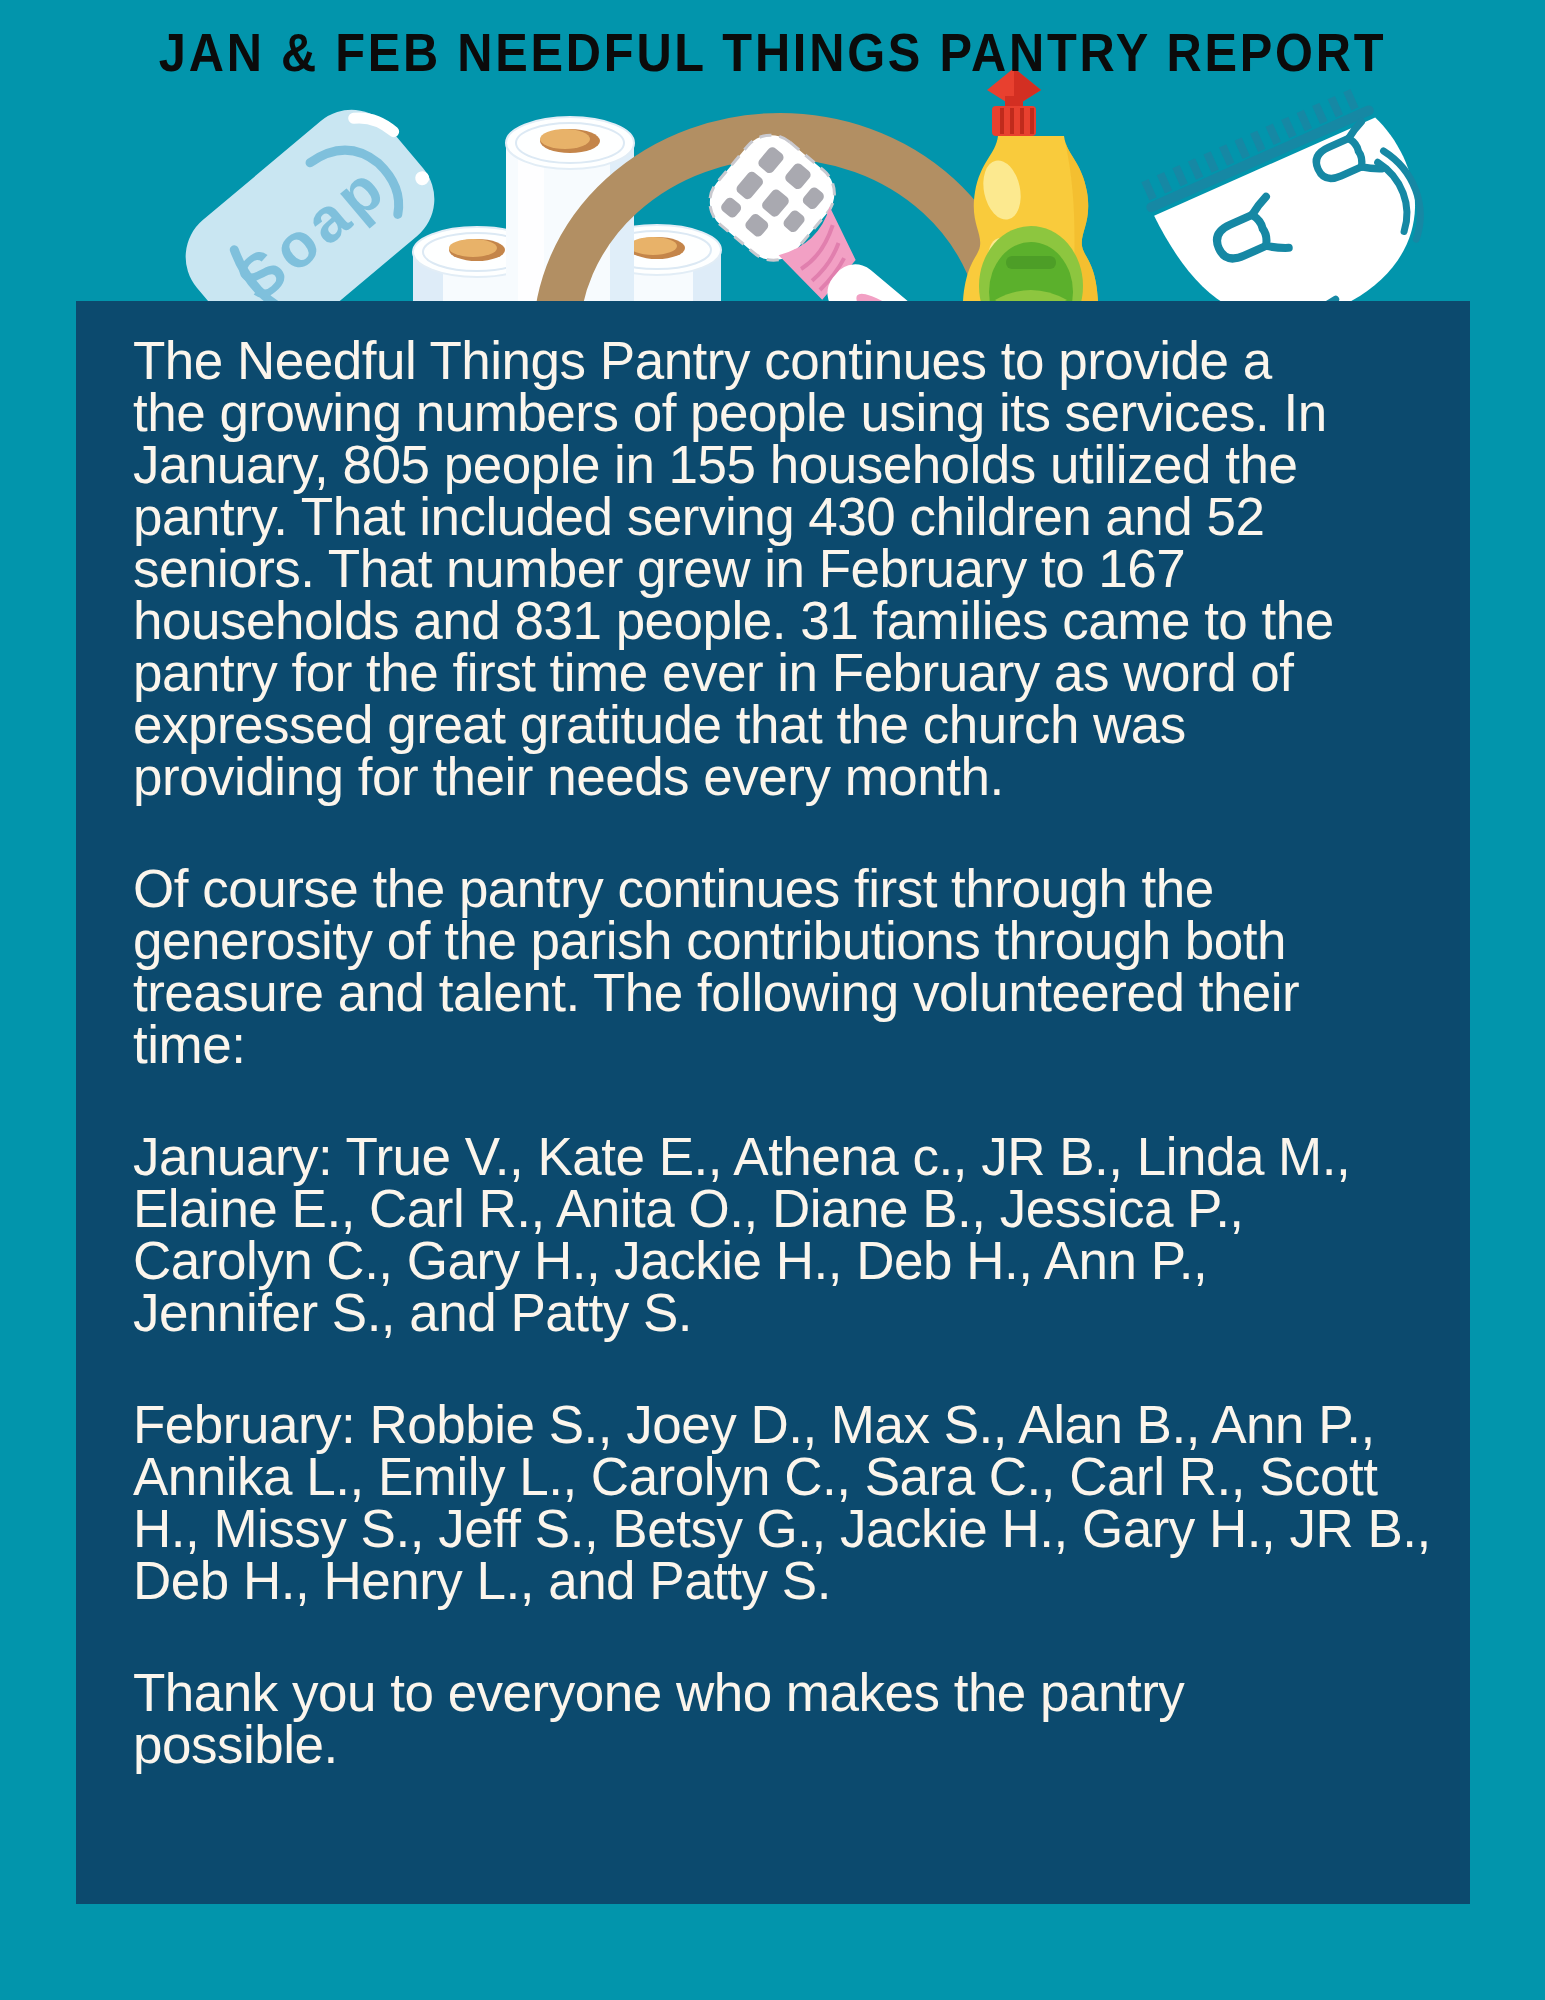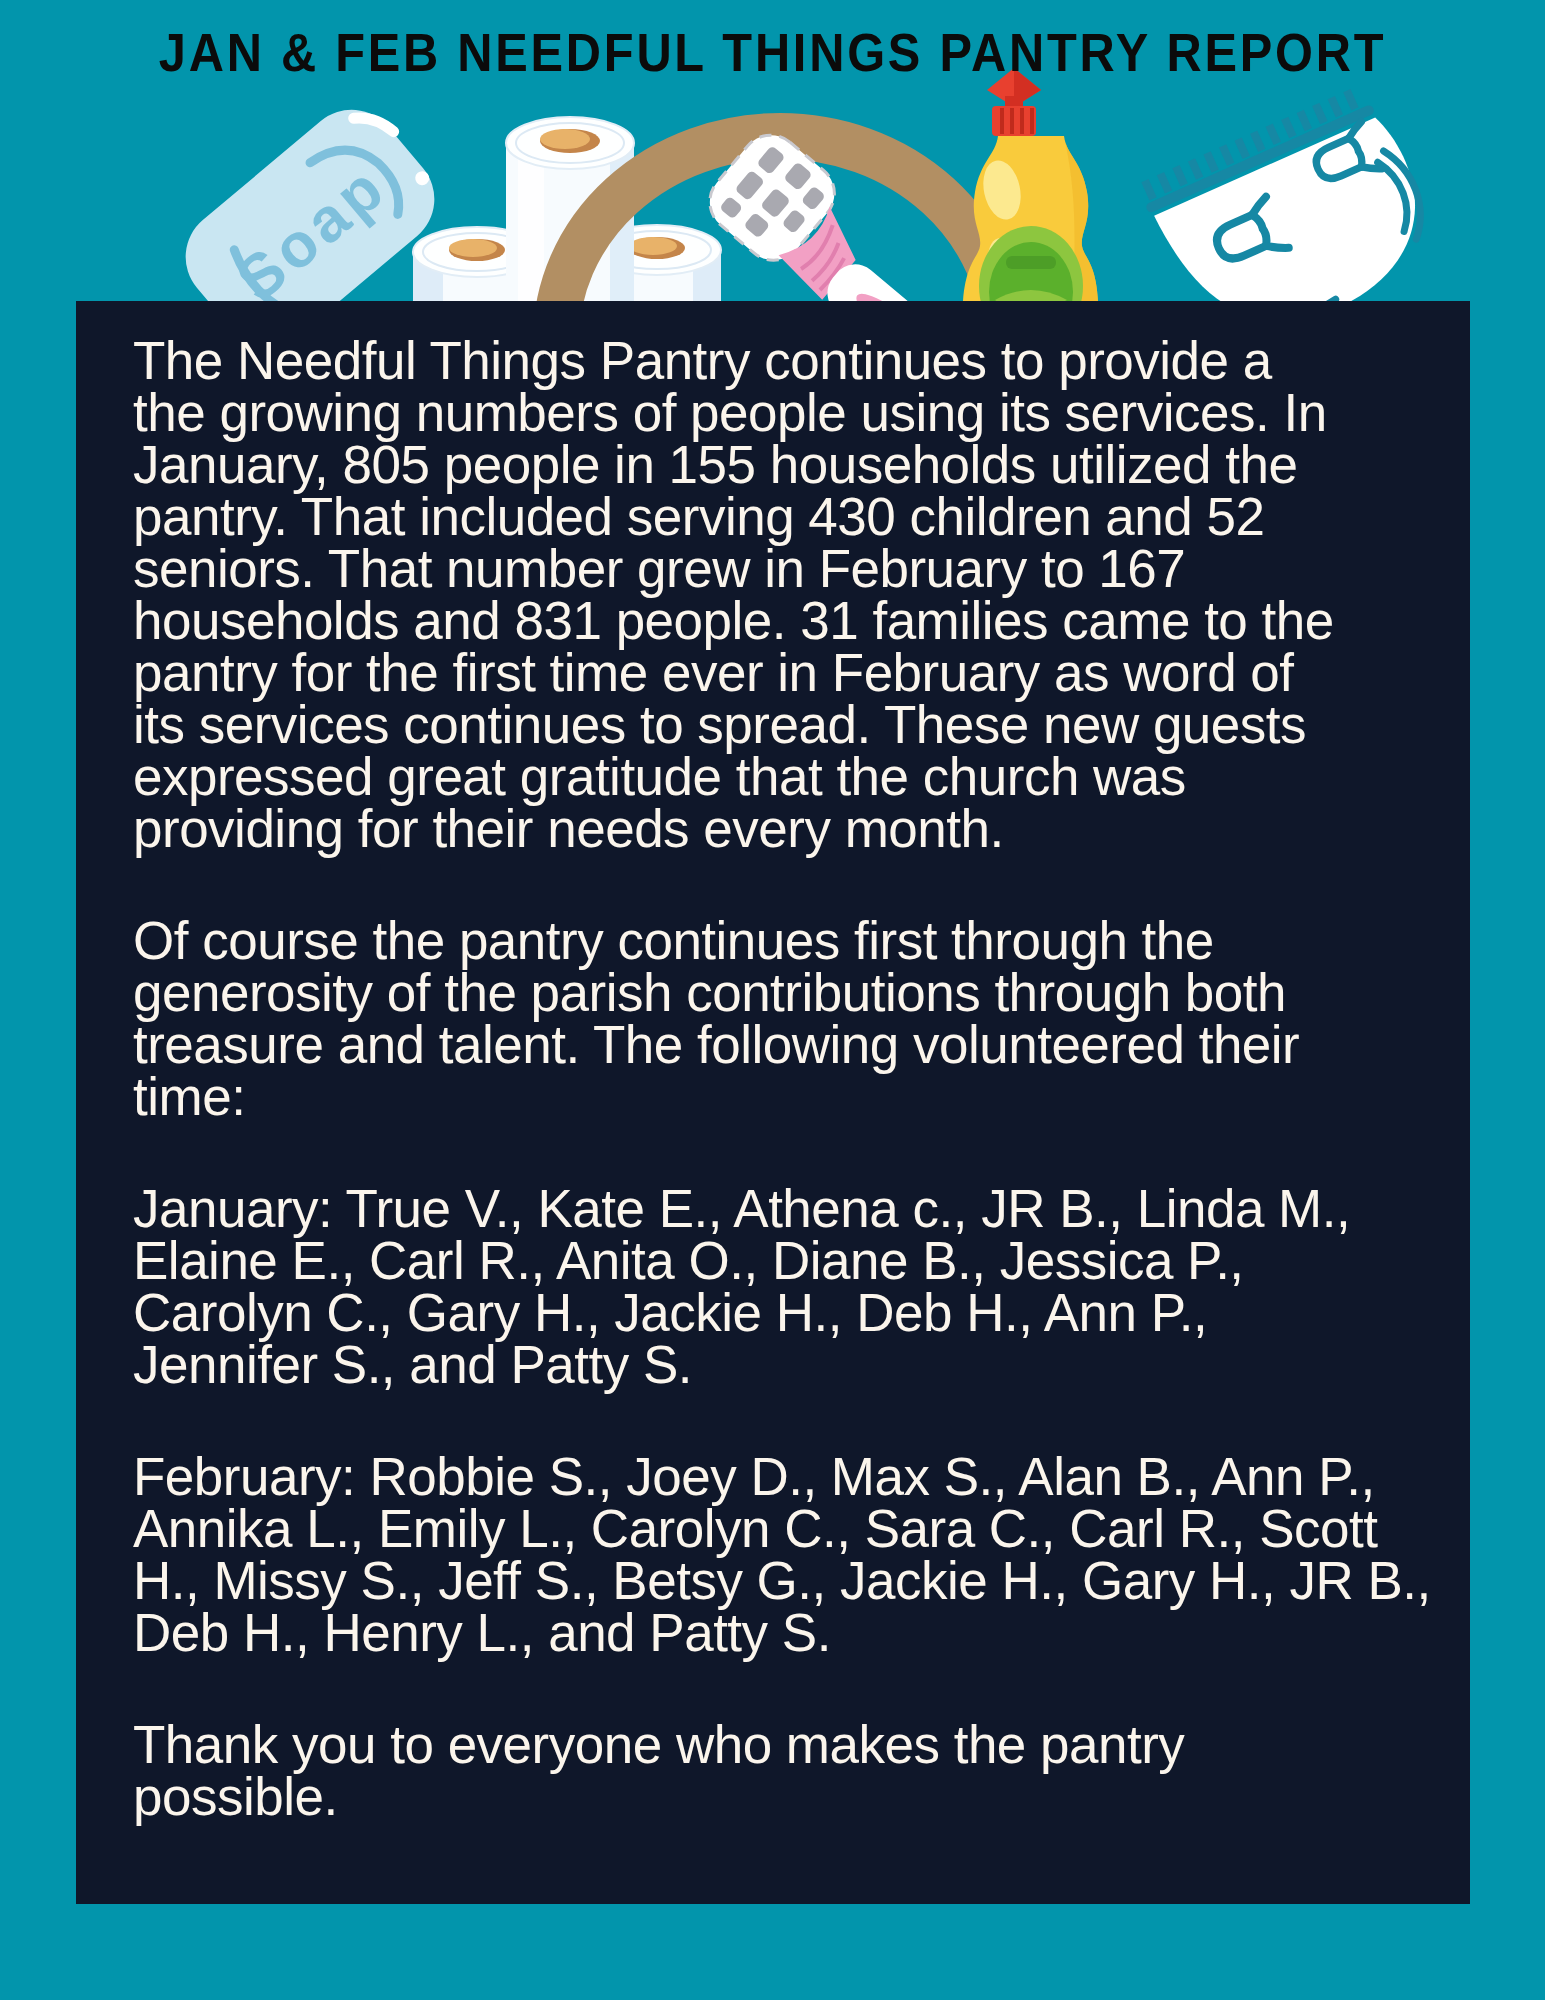--- a/index.html
+++ b/index.html
@@ -14,21 +14,21 @@
     position:absolute;top:22px;left:0;width:1545px;
     text-align:center;white-space:nowrap;
     font-size:53px;font-weight:700;color:#0B0B0B;
     letter-spacing:3px;
     transform:scaleX(0.92);transform-origin:50% 50%;
     z-index:3;
   }
   .illos{position:absolute;left:0;top:0;z-index:1;}
   .panel{
     position:absolute;left:76px;top:301px;width:1394px;height:1603px;
-    background:#0f172a;z-index:2;
+    background:#0c4a6e;z-index:2;
   }
   .panel-inner{position:absolute;left:57px;top:34px;width:1330px;}
   .para{margin:0 0 60px 0;}
   .para:last-child{margin-bottom:16px;}
   .line{
     height:52px;line-height:52px;white-space:nowrap;
     font-size:53px;letter-spacing:-0.5px;
     color:#FBF5EC;font-weight:400;
   }
 </style>
@@ -172,21 +172,20 @@
     <div class="panel-inner">
 
       <div class="para">
         <div class="line">The Needful Things Pantry continues to provide a</div>
         <div class="line">the growing numbers of people using its services. In</div>
         <div class="line">January, 805 people in 155 households utilized the</div>
         <div class="line">pantry. That included serving 430 children and 52</div>
         <div class="line">seniors. That number grew in February to 167</div>
         <div class="line">households and 831 people. 31 families came to the</div>
         <div class="line">pantry for the first time ever in February as word of</div>
-        <div class="line">its services continues to spread. These new guests</div>
         <div class="line">expressed great gratitude that the church was</div>
         <div class="line">providing for their needs every month.</div>
       </div>
 
       <div class="para">
         <div class="line">Of course the pantry continues first through the</div>
         <div class="line">generosity of the parish contributions through both</div>
         <div class="line">treasure and talent. The following volunteered their</div>
         <div class="line">time:</div>
       </div>

